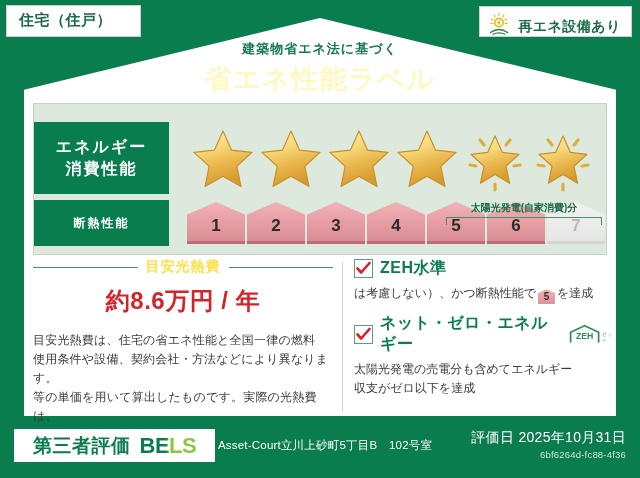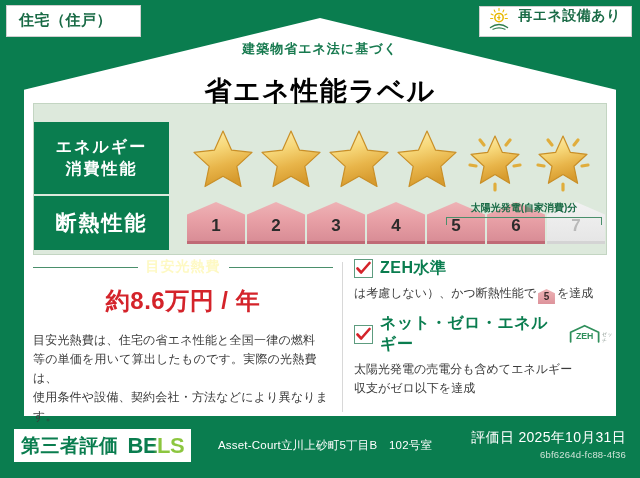--- a/index.html
+++ b/index.html
@@ -39,21 +39,21 @@
   }
 
   
   .tag-renew {
     position: absolute;
     right: 8px; top: 6px;
     height: 31px;
     padding: 0 10px 0 6px;
     background: #ffffff;
     border: 1px solid #cfcfcf;
-    display: flex; align-items: flex-start; gap: 6px;
+    display: flex; align-items: flex-end; gap: 6px;
     z-index: 6;
   }
   .tag-renew .txt {
     color: #1a6b46;
     font-size: 14px;
     font-weight: bold;
     letter-spacing: 0.5px;
   }
   .sun-icon { width: 26px; height: 24px; display:block; }
 
@@ -65,25 +65,25 @@
     z-index: 5;
   }
   .title-sub {
     color: #14percent;
     color: #177a4f;
     font-size: 13px;
     font-weight: bold;
     letter-spacing: 1px;
   }
   .title-main {
-    color: #000000;
+    color: #fef9c3;
     font-size: 27px;
     font-weight: bold;
     letter-spacing: 1.5px;
-    margin-top: 15px;
+    margin-top: 3px;
   }
 
   
   .perf-panel {
     position: absolute;
     left: 33px; top: 103px;
     width: 574px; height: 152px;
     background: #dde9dc;
     border: 1px solid #c3d5c2;
   }
@@ -100,22 +100,22 @@
     font-weight: bold;
     display: flex; flex-direction: column;
     align-items: center; justify-content: center;
     letter-spacing: 2px;
   }
   .row-energy .row-label {
     width: 135px; height: 72px;
     font-size: 16px; line-height: 22px;
   }
   .row-insul .row-label {
-    width: 135px; height: 54px;
-    font-size: 21px;
+    width: 135px; height: 46px;
+    font-size: 12px;
   }
 
   
   .stars { display: flex; align-items: center; margin-left: 20px; }
   .star-slot { position: relative; width: 68px; height: 70px; }
   .star-slot svg { position: absolute; left: 0; top: 0; }
 
   
   .solar-note {
     position: absolute;
@@ -162,21 +162,21 @@
   .col-left  { position: absolute; left: 9px;  top: 0; width: 300px; }
   .col-right { position: absolute; left: 330px; top: 0; width: 262px; }
   .v-divider {
     position: absolute; left: 318px; top: 4px;
     width: 1px; height: 150px; background: #d8d8d8;
   }
 
   
   .cost-head {
     display: flex; align-items: center; gap: 8px;
-    color: #fef9c3; font-size: 14px; font-weight: bold;
+    color: #fde047; font-size: 14px; font-weight: bold;
     letter-spacing: 1px;
   }
   .cost-head .rule { flex: 1; height: 1px; background: #4a8f6b; }
   .cost-value {
     text-align: center;
     color: #d4232a;
     font-size: 24px;
     font-weight: bold;
     margin-top: 9px;
     letter-spacing: 0.5px;
@@ -232,21 +232,21 @@
   }
   .zeh-logo { display: inline-flex; align-items: flex-end; gap: 1px; vertical-align: -6px; margin-left: 4px; }
   .zeh-sub { font-size: 5px; color: #7a8a82; letter-spacing: 0.3px; padding-bottom: 2px; }
 
   
   .bottom { position: absolute; left: 0; bottom: 0; width: 640px; height: 62px; }
   .bels-box {
     position: absolute; left: 14px; top: 13px;
     height: 33px;
     background: #ffffff;
-    padding: 0 7px;
+    padding: 0 19px;
     display: flex; align-items: center; gap: 9px;
   }
   .bels-jp { color: #0a7d4f; font-size: 19px; font-weight: bold; letter-spacing: 0.5px; }
   .bels-en {
     font-size: 22px; font-weight: bold; letter-spacing: -0.5px;
     background: linear-gradient(90deg, #0a7d4f 0%, #0a7d4f 45%, #8cc63f 55%, #8cc63f 100%);
     -webkit-background-clip: text; background-clip: text; color: transparent;
   }
   .addr {
     position: absolute; left: 218px; top: 22px;
@@ -385,22 +385,22 @@
 
     <div class="col-left">
       <div class="cost-head">
         <span class="rule"></span>
         <span>目安光熱費</span>
         <span class="rule"></span>
       </div>
       <div class="cost-value">約8.6万円 / 年</div>
       <div class="cost-desc">
         <div>目安光熱費は、住宅の省エネ性能と全国一律の燃料</div>
+        <div>使用条件や設備、契約会社・方法などにより異なります。</div>
         <div>等の単価を用いて算出したものです。実際の光熱費は、</div>
-        <div>使用条件や設備、契約会社・方法などにより異なります。</div>
       </div>
     </div>
 
     <div class="col-right">
 
       <div class="check-block">
         <div class="check-head">
           <span class="checkbox">
             <svg width="15" height="15" viewBox="0 0 15 15">
               <path d="M1.5 7.5 L5.2 11.5 L13.5 2" fill="none" stroke="#d4232a" stroke-width="2.6" stroke-linecap="round" stroke-linejoin="round"></path>

